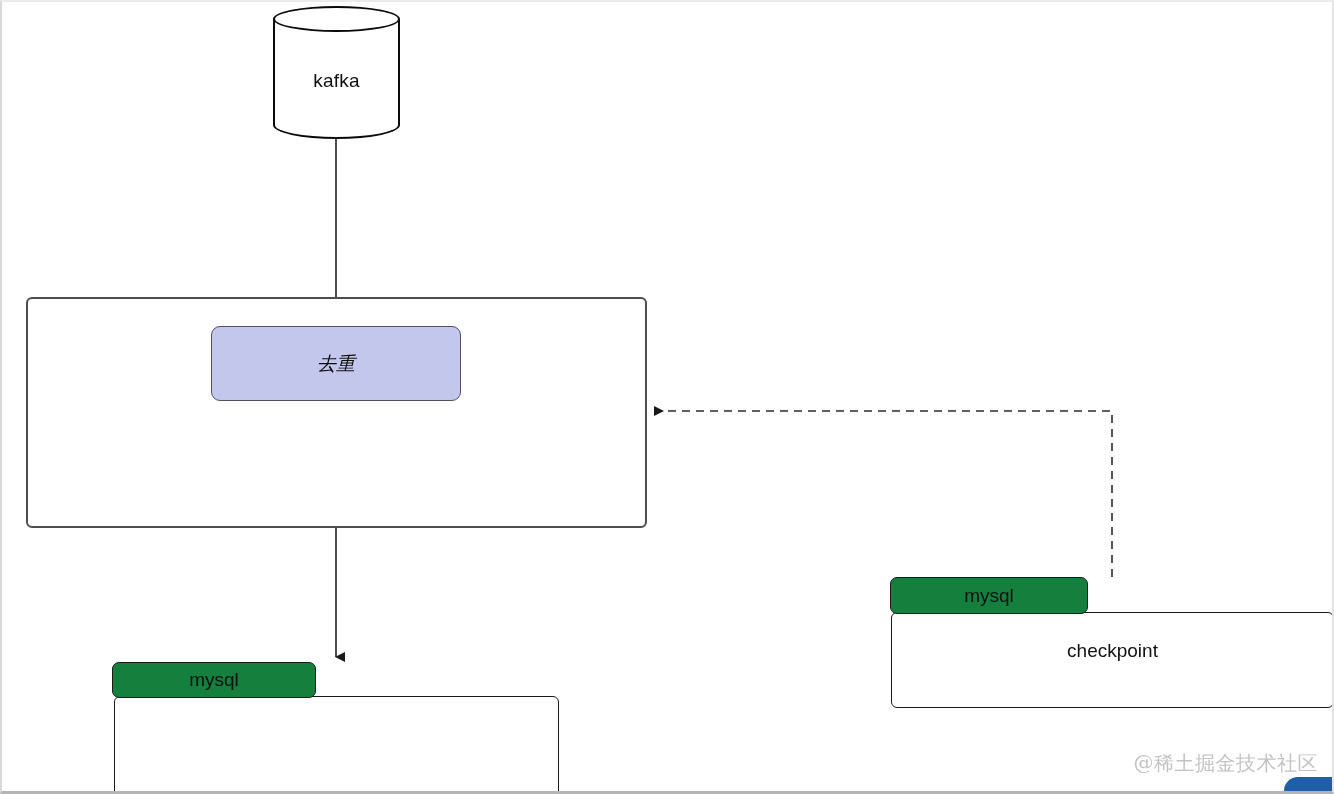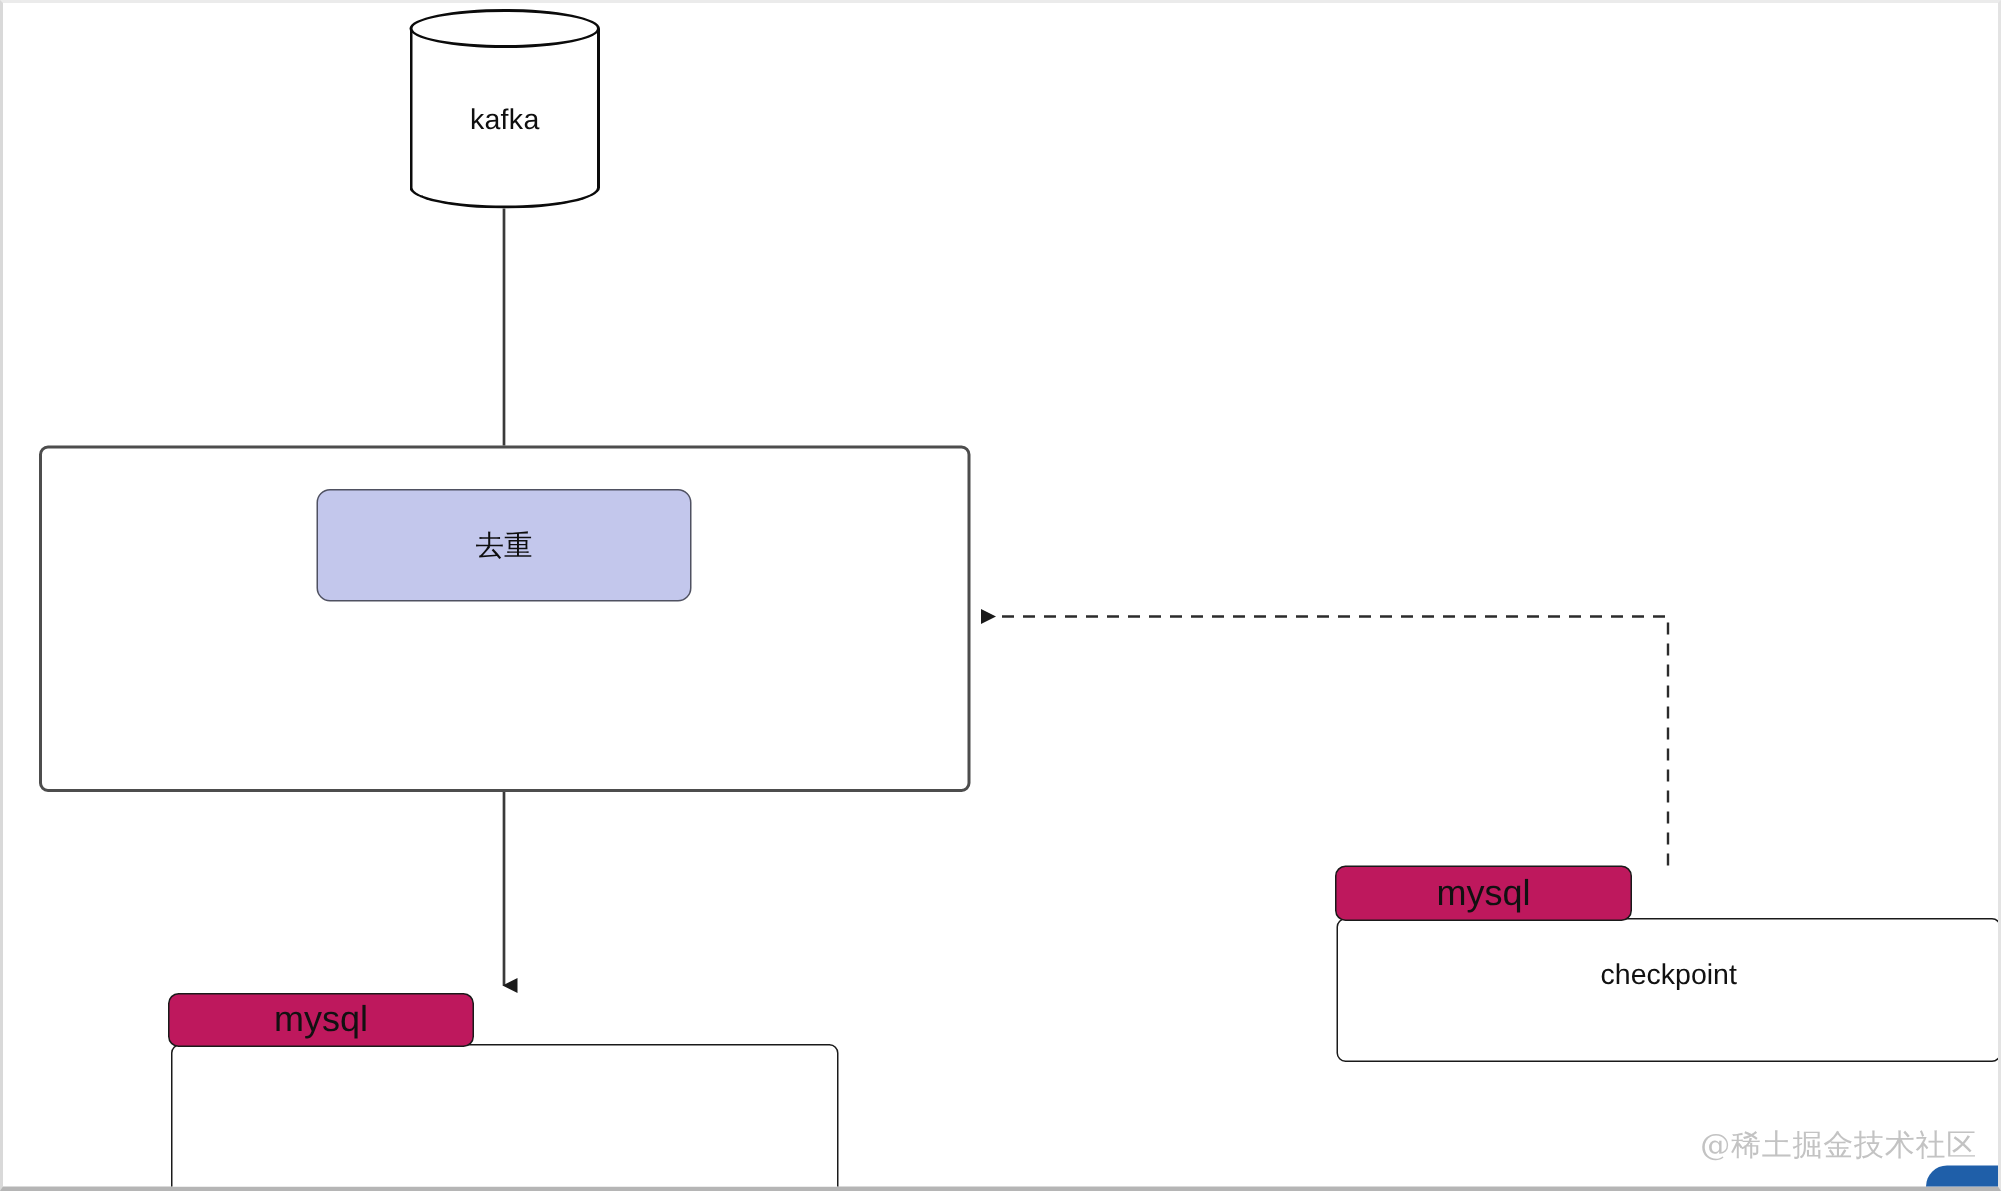--- a/index.html
+++ b/index.html
@@ -81,36 +81,37 @@
     height: 75px;
     background: #c3c7ec;
     border: 1.6px solid #4f5161;
     border-radius: 9px;
     display: flex;
     align-items: center;
     justify-content: center;
     font-size: 19px;
     color: #0e0e0e;
     box-sizing: border-box;
+    font-style: italic;
   }
   .op-dedup { left: 209px; top: 324px; }
   .op-agg   { left: 209px; top: 431px; }
 
   
   .pkg { position: absolute; }
   .pkg-tab {
     position: absolute;
     left: 0; top: 0;
     border: 1.4px solid #1a1a1a;
     border-radius: 7px;
-    background: #be185d;
+    background: #15803d;
     display: flex;
     align-items: center;
     justify-content: center;
-    font-size: 24px;
+    font-size: 19px;
     color: #111111;
     box-sizing: border-box;
     z-index: 3;
   }
   .pkg-body {
     position: absolute;
     border: 1.4px solid #1a1a1a;
     border-radius: 6px;
     background: #ffffff;
     box-sizing: border-box;

